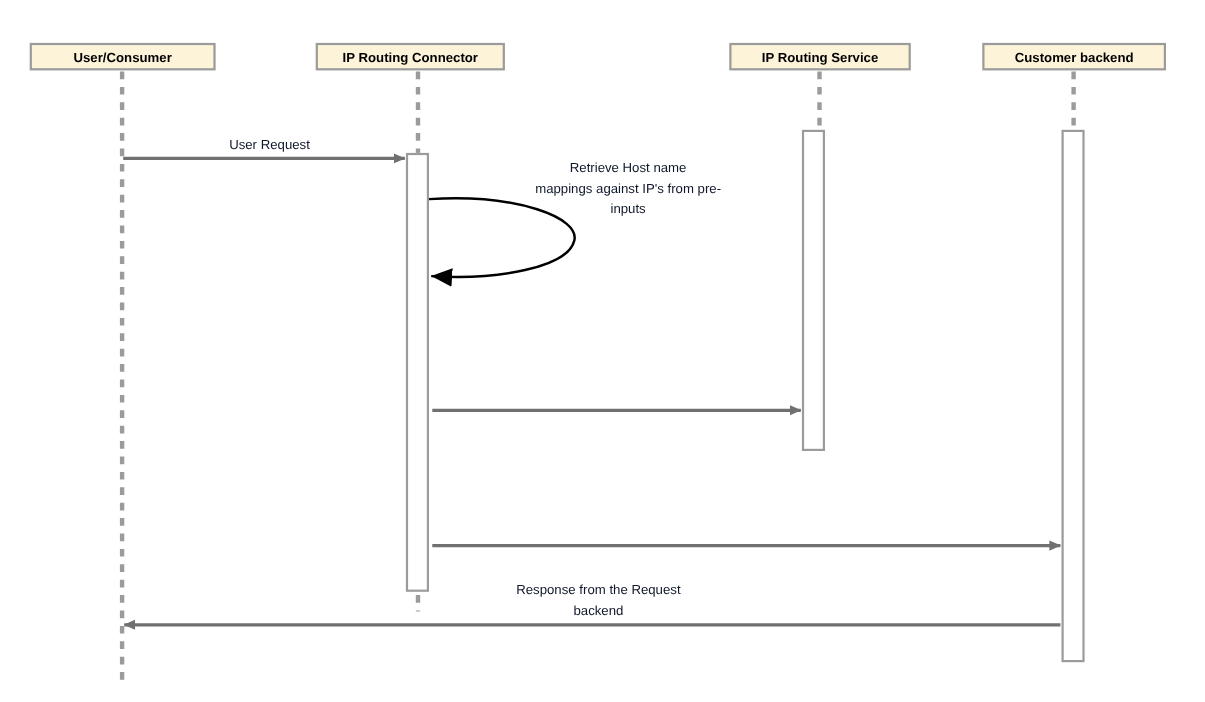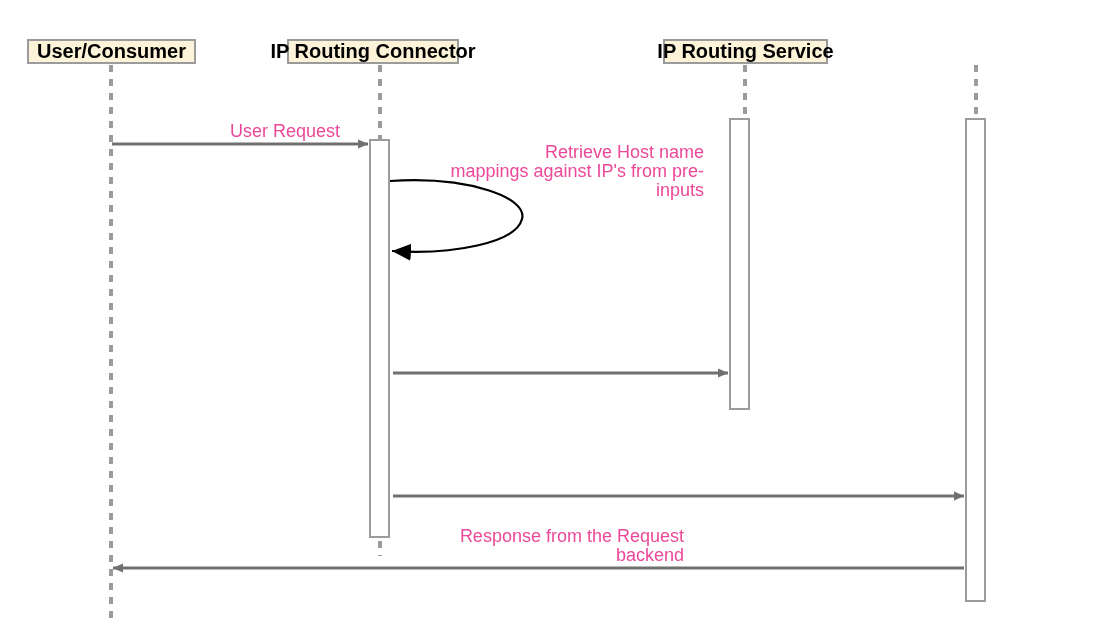--- a/index.html
+++ b/index.html
@@ -27,31 +27,31 @@
   }
   .participant-box {
     position: absolute;
     box-sizing: border-box;
     background: #fdf3d9;
     border: 2px solid #9b9b9b;
     display: flex;
     align-items: center;
     justify-content: center;
     color: #000000;
-    font-size: 20px;
+    font-size: 12px;
     font-weight: bold;
     font-family: "Liberation Sans", sans-serif;
     white-space: nowrap;
     letter-spacing: 0px;
   }
   .msg-label {
     position: absolute;
-    text-align: right;
-    color: #ec4899;
-    font-size: 18px;
+    text-align: center;
+    color: #0f172a;
+    font-size: 12px;
     line-height: 19px;
     font-family: "Liberation Sans", sans-serif;
     white-space: pre-line;
   }
   .activation {
     position: absolute;
     box-sizing: border-box;
     background: #ffffff;
     border: 2px solid #9b9b9b;
   }
@@ -100,20 +100,23 @@
 
   <div class="participant-box" style="left:27px; top:39px; width:169px; height:25px;">
     <span>User/Consumer</span>
   </div>
   <div class="participant-box" style="left:287px; top:39px; width:172px; height:25px;">
     <span>IP Routing Connector</span>
   </div>
   <div class="participant-box" style="left:663px; top:39px; width:165px; height:25px;justify-content:center;">
     <span>IP Routing Service</span>
   </div>
+  <div class="participant-box" style="left:893px; top:39px; width:167px; height:25px;">
+    <span>Customer backend</span>
+  </div>
 
   <div class="msg-label" style="left:150px; top:122px; width:190px;">User Request</div>
 
   <div class="msg-label" style="left:438px; top:143px; width:266px;">Retrieve Host name
 mappings against IP's from pre-
 inputs</div>
 
 
 
   <div class="msg-label" style="left:404px; top:527px; width:280px;">Response from the Request

